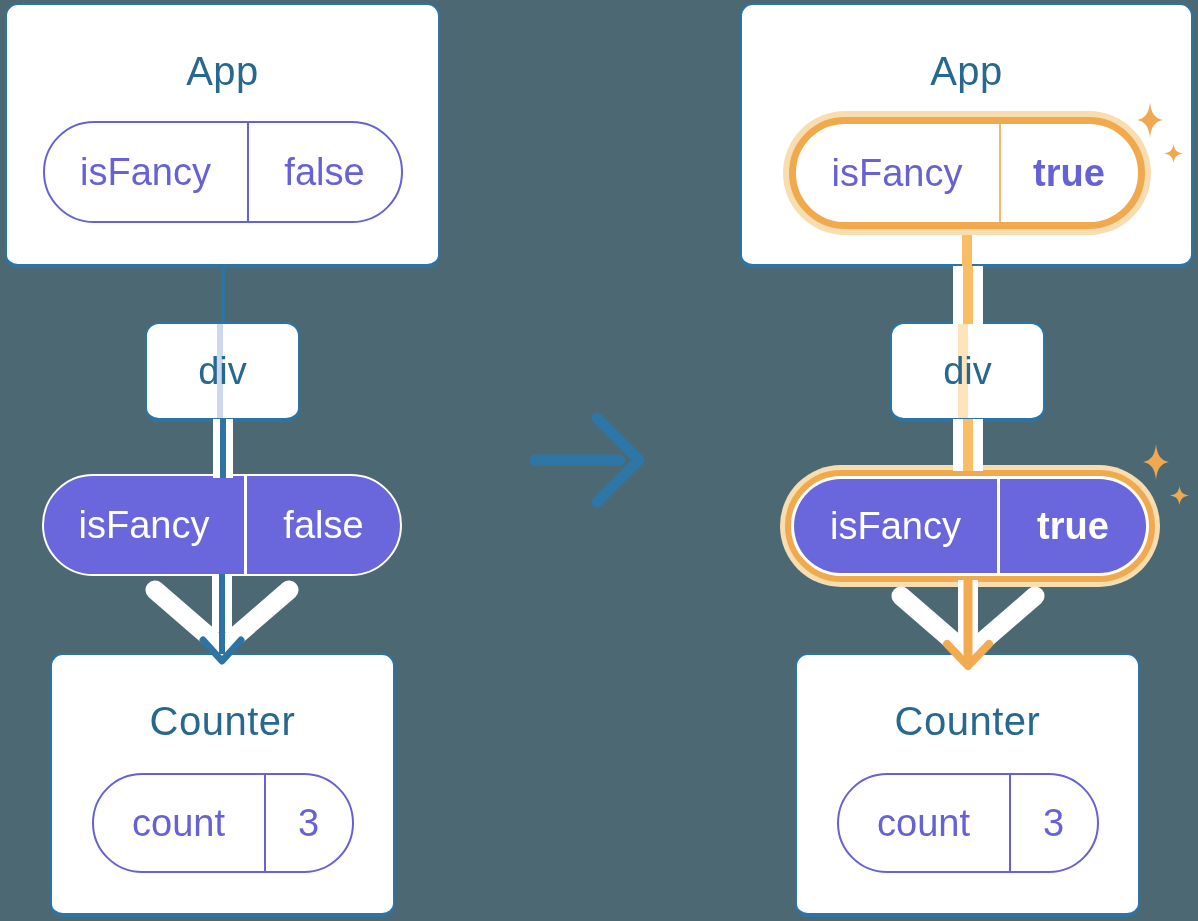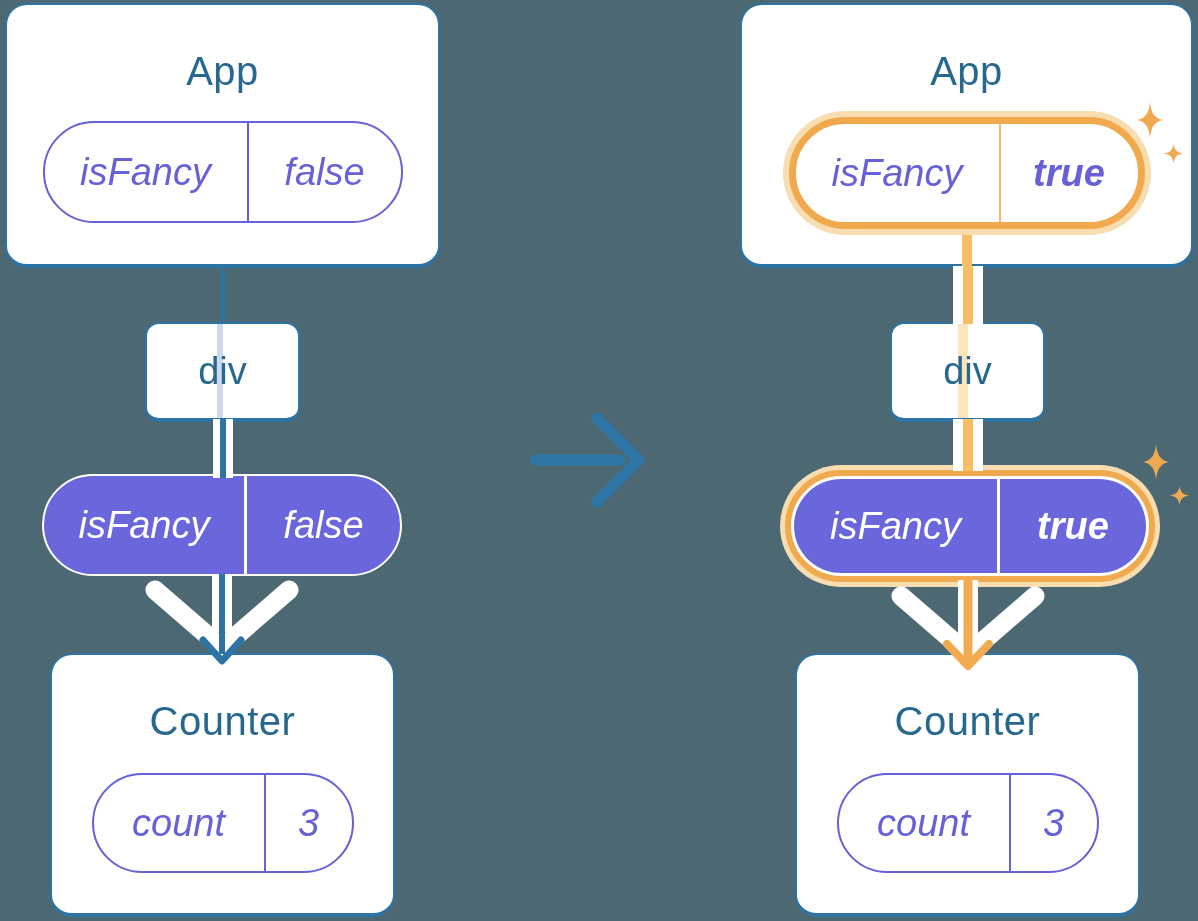--- a/index.html
+++ b/index.html
@@ -6,36 +6,36 @@
   .stage{
     position:relative;width:1198px;height:921px;background:#4c6872;
     font-family:"Liberation Sans",sans-serif;overflow:hidden;
     -webkit-font-smoothing:antialiased;
   }
   .stage *{box-sizing:border-box;}
 
   
   .card{
     position:absolute;background:#fff;border:2.5px solid #2d74a4;
-    border-bottom-width:4.5px;border-radius:22px;z-index:2;
+    border-bottom-width:4.5px;border-radius:13px;z-index:2;
   }
   .card-title{
     text-align:center;font-size:40px;font-weight:500;color:#26688f;
     line-height:1.1;letter-spacing:.5px;
   }
   .small-box{
     position:absolute;background:#fff;border:2.5px solid #2d74a4;
     border-bottom-width:4px;border-radius:14px;z-index:3;
     display:flex;align-items:center;justify-content:center;
   }
   .box-label{font-size:38px;font-weight:500;color:#26688f;position:relative;z-index:2;}
 
   
   .pill{display:flex;align-items:stretch;font-size:38px;}
-  .pill .seg{display:flex;align-items:center;justify-content:center;font-style:italic;}
+  .pill .seg{display:flex;align-items:center;justify-content:center;}
   .pill-outline{
     position:absolute;left:50%;transform:translateX(-50%);
     border:2.5px solid #6661d6;border-radius:52px;color:#6661d6;background:#fff;
   }
   .pill-outline .seg-l{border-right:2.5px solid #6661d6;}
 
   .pill-filled{
     position:absolute;background:#6a66dc;border:2px solid #fff;
     border-radius:52px;color:#fff;z-index:3;
   }

